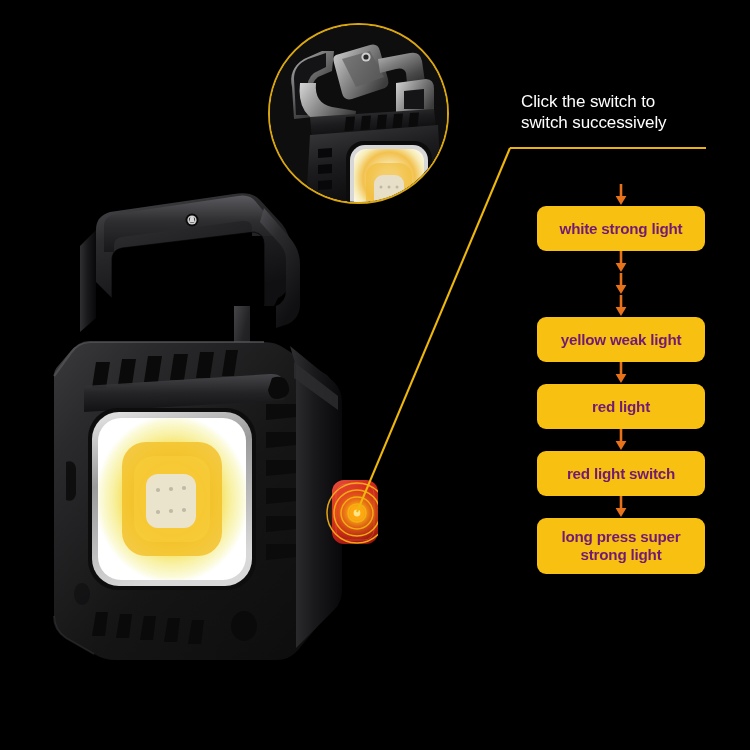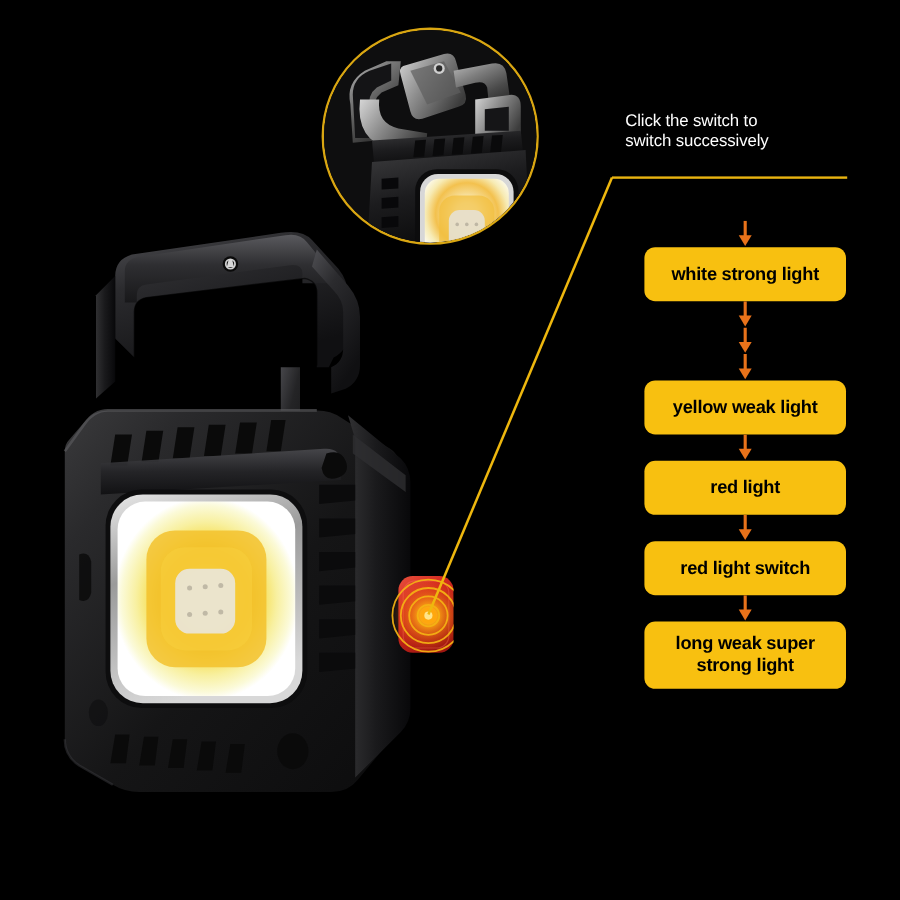--- a/index.html
+++ b/index.html
@@ -8,30 +8,30 @@
   body {
     width:750px; height:750px;
     font-family:"Liberation Sans", sans-serif;
     overflow:hidden; position:relative;
   }
   #stage { position:absolute; inset:0; background:#000; }
 
   
   .flow-heading {
     position:absolute; left:521px; top:92px; width:200px;
-    color:#ffffff; font-size:14px; line-height:1.22;
+    color:#ffffff; font-size:17px; line-height:1.22;
     font-weight:400; letter-spacing:-0.1px; white-space:pre-line;
   }
   .heading-rule {
     position:absolute; left:510px; top:147px; width:196px; height:2px;
     background:#E8B310;
   }
   .flow-col { position:absolute; left:537px; top:184px; width:168px; }
   .flow-box {
-    width:168px; background:#F8C010; color:#000000;
+    width:168px; background:#F8C010; color:#701a75;
     border-radius:9px; text-align:center;
     font-size:15.2px; font-weight:600; letter-spacing:-0.2px;
     display:flex; align-items:center; justify-content:center;
     line-height:1.16; white-space:pre-line;
     padding:2px 4px;
   }
   .flow-box.h1 { height:45px; }
   .flow-box.h2 { height:56px; }
   .flow-arrow {
     width:168px; height:22px;
@@ -387,17 +387,17 @@
 
     <div class="flow-box h1">red light switch</div>
 
     <div class="flow-arrow">
       <svg width="14" height="22" viewBox="0 0 14 22">
         <path d="M7,0 L7,14" stroke="#E8721A" stroke-width="2.6" fill="none"></path>
         <path d="M7,21 L1.6,12 L12.4,12 Z" fill="#E8721A"></path>
       </svg>
     </div>
 
-    <div class="flow-box h2">long weak super
+    <div class="flow-box h2">long press super
 strong light</div>
   </div>
 
 </div>
 
 </body></html>

